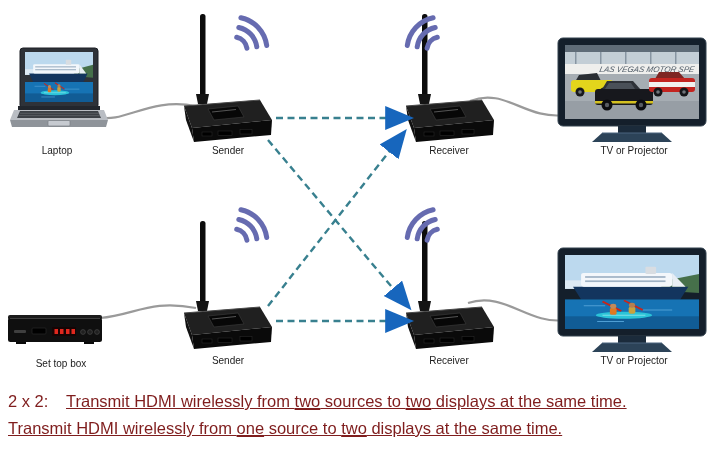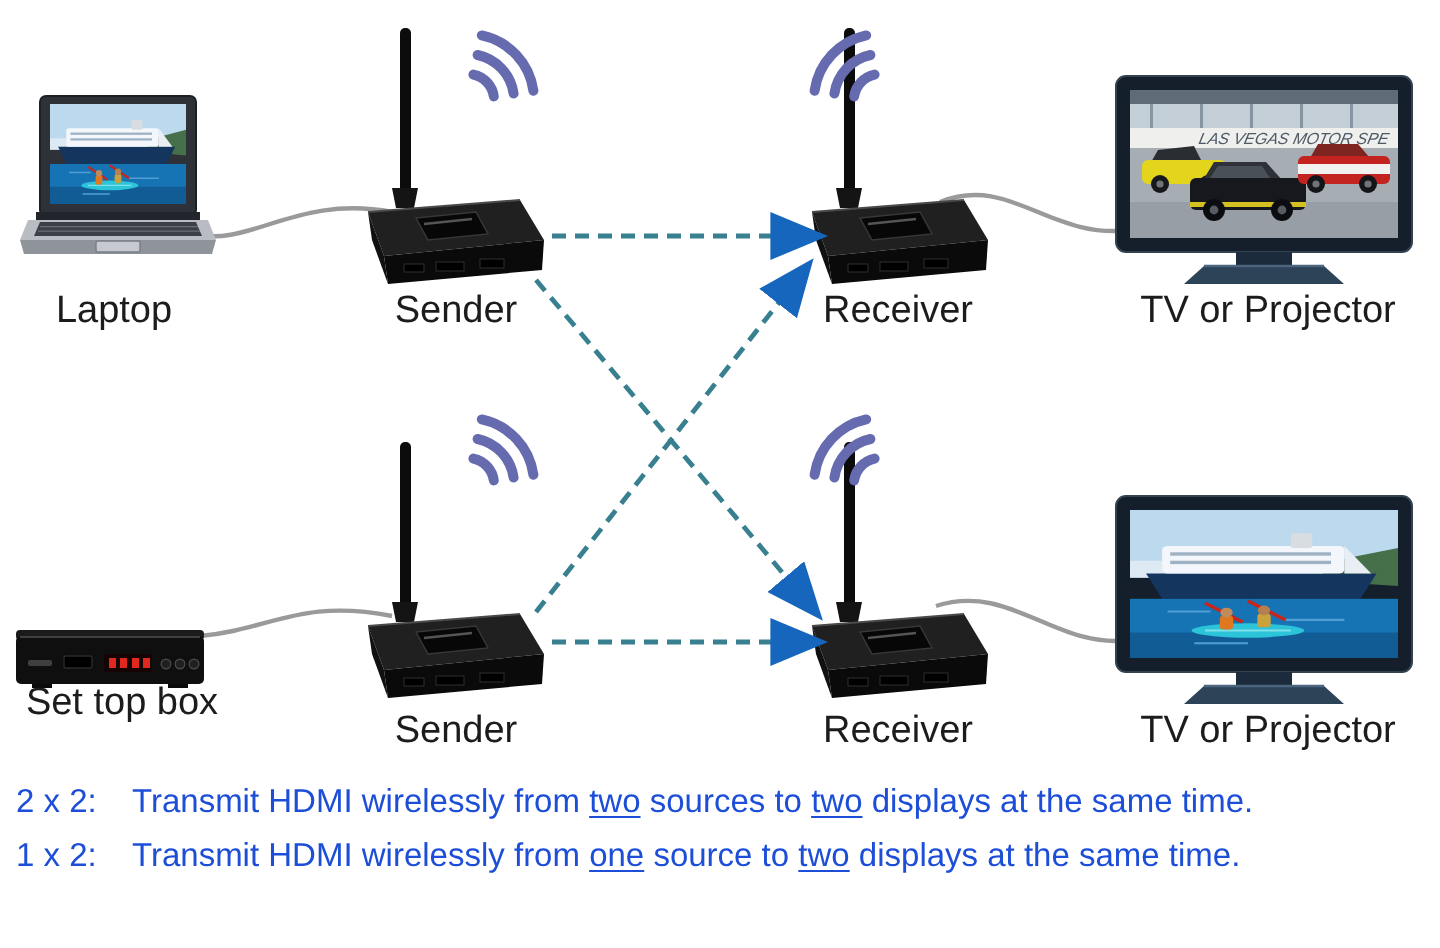--- a/index.html
+++ b/index.html
@@ -1,24 +1,24 @@
 <!DOCTYPE html>
 <html style="--wave: #666bb0; --dash: #38808f; --arrowhead: #1766bd; --cable: #9a9a9a; --tv_frame: #141f2b; --tv_stand: #2c4358; --led: #e0281e;"><head>
 <meta charset="utf-8">
 <style>
   html,body{margin:0;padding:0;background:#fff;}
   body{width:720px;height:474px;overflow:hidden;font-family:"Liberation Sans",sans-serif;}
   .stage{position:relative;width:720px;height:474px;background:#fff;}
   svg.diagram{position:absolute;left:0;top:0;}
   svg text{font-family:"Liberation Sans",sans-serif;}
-  .label{position:absolute;transform:translateX(-50%);font-size:19px;color:#1c1c1c;white-space:nowrap;}
-  .notes{position:absolute;left:8px;top:388px;width:708px;font-size:16.5px;color:#1d4ed8;}
+  .label{position:absolute;transform:translateX(-50%);font-size:10px;color:#1c1c1c;white-space:nowrap;}
+  .notes{position:absolute;left:8px;top:388px;width:708px;font-size:16.5px;color:#7f1d1d;}
   .note-row{display:flex;line-height:27px;}
   .note-label{flex:0 0 58px;}
-  .note-text{white-space:nowrap;}
+  .note-text{white-space:nowrap;text-decoration:underline;}
   .u{text-decoration:underline;text-underline-offset:2px;}
   .cable{stroke:var(--cable,#9a9a9a);stroke-width:2.2;fill:none;}
   .dash{stroke:var(--dash,#38808f);stroke-width:2.4;stroke-dasharray:7 4.5;fill:none;}
   .arrowhead{fill:var(--arrowhead,#1766bd);}
   .wave{stroke:var(--wave,#666bb0);stroke-width:5;fill:none;stroke-linecap:round;}
   .tv-frame{fill:var(--tv_frame,#141f2b);}
   .tv-stand{fill:var(--tv_stand,#2c4358);}
   .led{fill:var(--led,#e0281e);}
 </style>
 </head>
@@ -202,31 +202,30 @@
     <path class="dash" marker-end="url(#arrowhead)" d="M276,118 L390,118"></path>
     <path class="dash" marker-end="url(#arrowhead)" d="M276,321 L390,321"></path>
     <path class="dash" marker-end="url(#arrowhead)" d="M268,140 L396,292"></path>
     <path class="dash" marker-end="url(#arrowhead)" d="M268,306 L392,148"></path>
   </svg>
 
   <div class="label" style="left:57px;top:145px">Laptop</div>
   <div class="label" style="left:228px;top:145px">Sender</div>
   <div class="label" style="left:449px;top:145px">Receiver</div>
   <div class="label" style="left:634px;top:145px">TV or Projector</div>
-  <div class="label" style="left:61px;top:341px">Set top box</div>
+  <div class="label" style="left:61px;top:358px">Set top box</div>
   <div class="label" style="left:228px;top:355px">Sender</div>
   <div class="label" style="left:449px;top:355px">Receiver</div>
   <div class="label" style="left:634px;top:355px">TV or Projector</div>
 
   <div class="notes">
     <div class="note-row">
       <span class="note-label">2 x 2:</span>
       <span class="note-text"><span>Transmit HDMI wirelessly from </span><span class="u">two</span><span> sources to </span><span class="u">two</span><span> displays at the same time.</span></span>
     </div>
     <div class="note-row">
-      <span class="note-label">1 x 2:</span>
       <span class="note-text"><span>Transmit HDMI wirelessly from </span><span class="u">one</span><span> source to </span><span class="u">two</span><span> displays at the same time.</span></span>
     </div>
     <div class="note-row">
     </div>
   </div>
 
 </div>
 
 </body></html>

